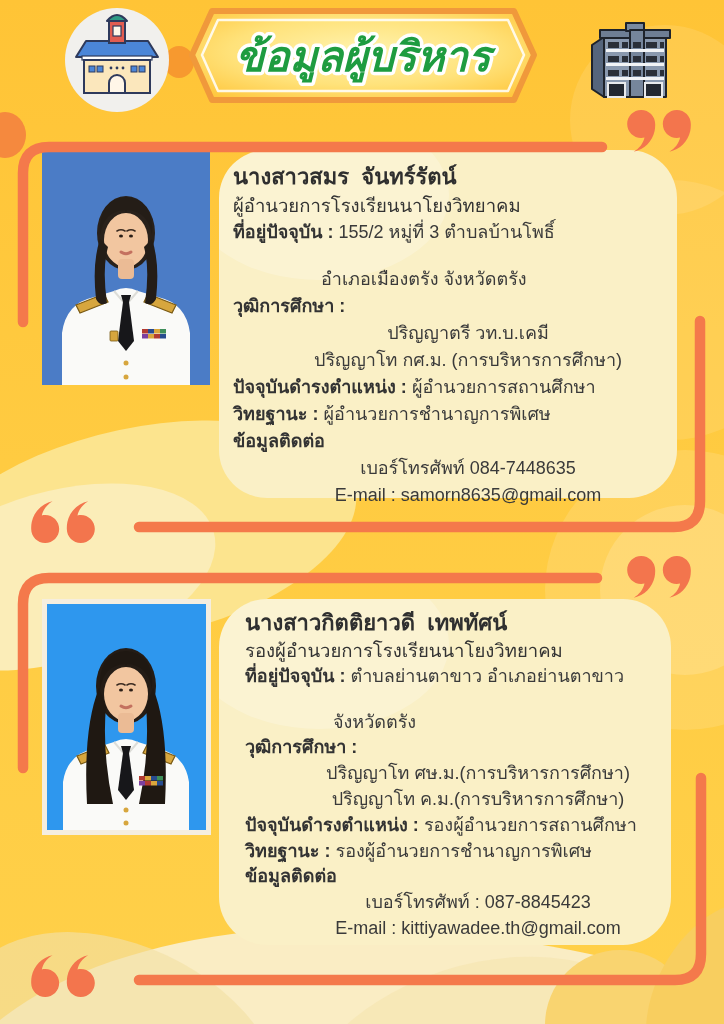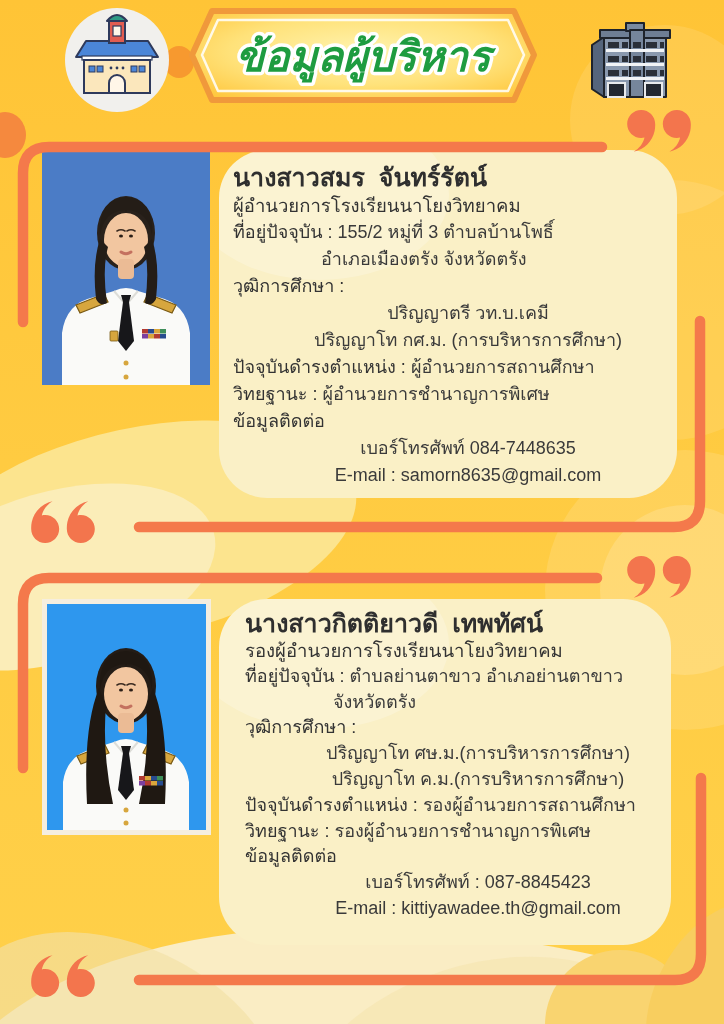--- a/index.html
+++ b/index.html
@@ -31,25 +31,25 @@
   .cream{position:absolute;z-index:2;background:#FAF0C6;border-radius:48px;overflow:hidden;}
   .cream .card-blob{position:absolute;left:-30px;top:-40px;width:260px;height:170px;background:rgba(255,255,255,.22);border-radius:50%;}
   .cream1{left:219px;top:150px;width:458px;height:348px;}
   .cream2{left:219px;top:599px;width:452px;height:346px;}
   .photo{position:absolute;z-index:2;margin:0;line-height:0;}
   .photo1{left:42px;top:143px;width:168px;height:242px;}
   .photo2{left:42px;top:599px;width:159px;height:226px;border:5px solid #F5EEDF;}
   .info{position:absolute;z-index:3;color:#3A3A3A;font-size:18px;}
   .info1{left:233px;top:162px;width:440px;line-height:27px;}
   .info2{left:245px;top:608px;width:436px;line-height:25.8px;}
-  .name{font-weight:700;font-size:25px;line-height:30px;white-space:pre-wrap;color:#2F2F2F;}
+  .name{font-weight:700;font-size:22px;line-height:30px;white-space:pre-wrap;color:#2F2F2F;}
   .position{font-weight:400;font-size:18.5px;color:#333;}
-  .b{font-weight:400;color:#333;}
+  .b{font-weight:700;color:#333;}
   .indent{padding-left:30px;text-align:center;}
-  .indent-lg{padding-left:88px;}
+  .indent-lg{padding-left:88px;margin-top:20px;}
   
   .frames{position:absolute;left:0;top:0;z-index:4;pointer-events:none;}
   .quote{position:absolute;z-index:4;line-height:0;}
   .q1-close{left:627px;top:110px;}
   .q1-open{left:31px;top:501px;}
   .q2-close{left:627px;top:556px;}
   .q2-open{left:31px;top:955px;}
   .rot180{transform:rotate(180deg);}
 </style>
 </head>

